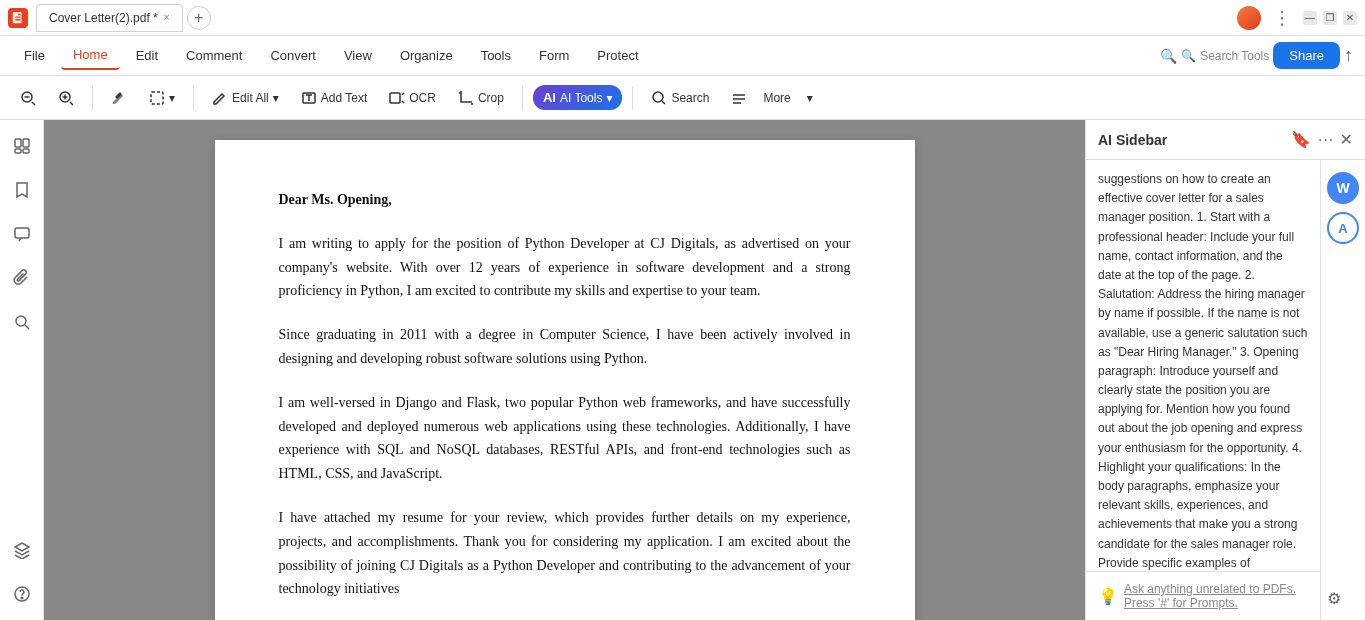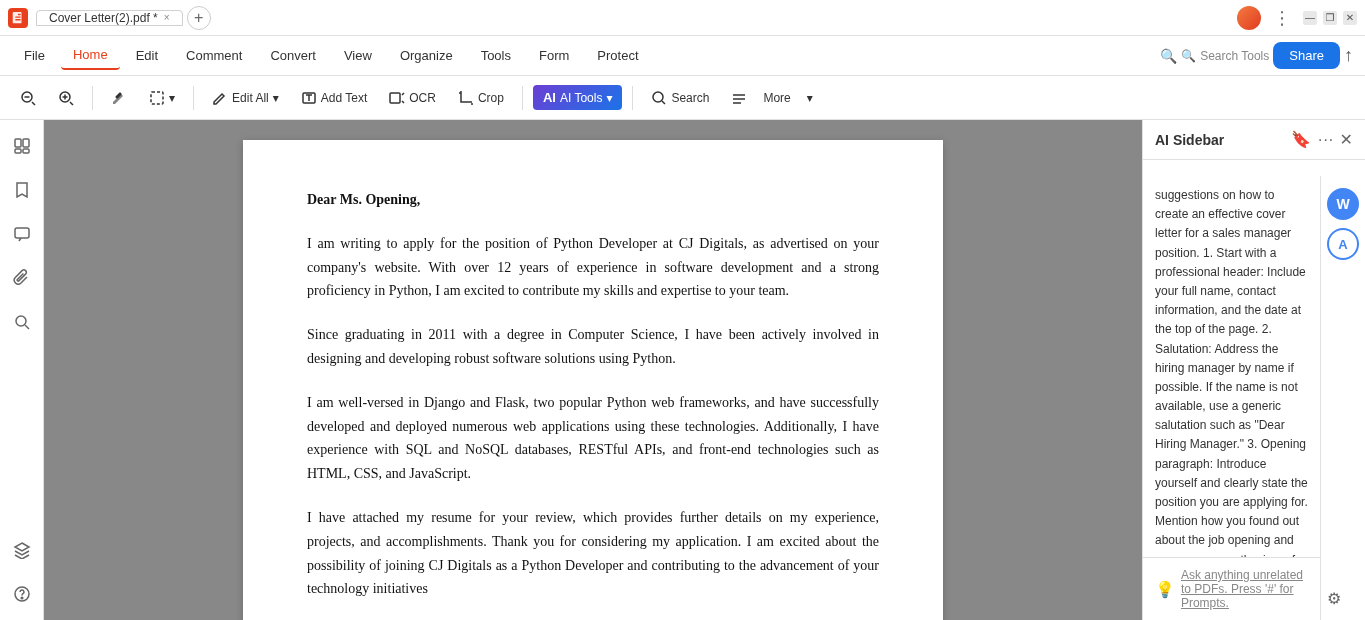--- a/index.html
+++ b/index.html
@@ -7,21 +7,21 @@
 
     
     .title-bar {
       display: flex; align-items: center; background: #fff; height: 36px;
       padding: 0 8px; border-bottom: 1px solid #e0e0e0; flex-shrink: 0;
     }
     .title-bar-left { display: flex; align-items: center; gap: 8px; }
     .app-icon { width: 20px; height: 20px; background: #e8401c; border-radius: 4px; display: flex; align-items: center; justify-content: center; }
     .app-icon svg { width: 14px; height: 14px; }
     .tab-bar { display: flex; align-items: center; gap: 4px; }
-    .tab { display: flex; align-items: center; gap: 6px; padding: 4px 12px; background: #fff; border: 1px solid #d0d0d0; border-radius: 4px 4px 0 0; font-size: 12px; color: #333; cursor: pointer; height: 16px; }
+    .tab { display: flex; align-items: center; gap: 6px; padding: 4px 12px; background: #fff; border: 1px solid #d0d0d0; border-radius: 4px 4px 0 0; font-size: 12px; color: #333; cursor: pointer; height: 28px; }
     .tab .close-icon { font-size: 10px; color: #888; cursor: pointer; }
     .tab-add { width: 24px; height: 24px; border-radius: 50%; border: 1px solid #ccc; display: flex; align-items: center; justify-content: center; font-size: 16px; color: #666; cursor: pointer; background: transparent; }
     .title-bar-right { display: flex; align-items: center; gap: 8px; margin-left: auto; }
     .window-controls { display: flex; gap: 6px; }
     .win-btn { width: 14px; height: 14px; border-radius: 2px; border: none; cursor: pointer; font-size: 10px; display: flex; align-items: center; justify-content: center; color: #555; }
     .win-minimize { background: #e8e8e8; }
     .win-maximize { background: #e8e8e8; }
     .win-close { background: #e8e8e8; }
     .avatar { width: 24px; height: 24px; border-radius: 50%; background: linear-gradient(135deg, #f47b42, #e03c1e); }
     .win-menu { font-size: 18px; color: #666; cursor: pointer; padding: 0 4px; }
@@ -42,21 +42,21 @@
     .upload-icon { font-size: 18px; color: #555; cursor: pointer; }
 
     
     .toolbar {
       display: flex; align-items: center; background: #fff; height: 44px;
       padding: 0 12px; border-bottom: 1px solid #e0e0e0; flex-shrink: 0; gap: 6px;
     }
     .tool-btn { display: flex; align-items: center; gap: 4px; padding: 5px 8px; border-radius: 4px; cursor: pointer; font-size: 12px; color: #333; border: none; background: transparent; white-space: nowrap; }
     .tool-btn svg { width: 16px; height: 16px; }
     .tool-separator { width: 1px; height: 24px; background: #ddd; margin: 0 4px; }
-    .ai-btn { background: linear-gradient(135deg, #6b3fd4, #1b73e8); color: #fff; border-radius: 4px; padding: 5px 10px; display: flex; align-items: center; gap: 4px; font-size: 12px; cursor: pointer; border: none; }
+    .ai-btn { background: linear-gradient(135deg, #6b3fd4, #1b73e8); color: #fff; border-radius: 12px; padding: 5px 10px; display: flex; align-items: center; gap: 4px; font-size: 12px; cursor: pointer; border: none; }
     .search-btn { display: flex; align-items: center; gap: 4px; padding: 5px 8px; border-radius: 4px; cursor: pointer; font-size: 12px; color: #333; border: none; background: transparent; }
     .more-btn { display: flex; align-items: center; gap: 16px; padding: 5px 8px; border-radius: 4px; cursor: pointer; font-size: 12px; color: #333; border: none; background: transparent; }
 
     
     .main-area { display: flex; flex: 1; overflow: hidden; }
 
     
     .left-sidebar {
       width: 44px; background: #fff; border-right: 1px solid #e0e0e0;
       display: flex; flex-direction: column; align-items: center; padding: 8px 0; gap: 8px; flex-shrink: 0;
@@ -65,22 +65,22 @@
     .sidebar-spacer { flex: 1; }
 
     
     .doc-area { flex: 1; background: #888; overflow-y: auto; display: flex; justify-content: center; padding: 20px; }
     .doc-page { background: #fff; width: 700px; min-height: 560px; padding: 48px 64px; box-shadow: 0 2px 8px rgba(0,0,0,0.2); }
     .doc-text { font-size: 14px; line-height: 1.7; color: #111; font-family: 'Times New Roman', Times, serif; }
     .doc-text p { margin-bottom: 20px; text-align: justify; }
 
     
     .ai-sidebar {
-      width: 223px; background: #fff; border-left: 1px solid #e0e0e0;
-      display: flex; flex-direction: column; flex-shrink: 0; gap: 16px;
+      width: 280px; background: #fff; border-left: 1px solid #e0e0e0;
+      display: flex; flex-direction: column; flex-shrink: 0;
     }
     .ai-sidebar-header {
       display: flex; align-items: center; padding: 10px 12px; border-bottom: 1px solid #e0e0e0; gap: 8px;
     }
     .ai-header-icons { display: flex; gap: 6px; align-items: center; }
     .ai-header-icon { font-size: 16px; color: #666; cursor: pointer; }
     .ai-content { flex: 1; overflow-y: auto; padding: 10px 12px; font-size: 12px; color: #333; line-height: 1.6; }
     .ai-avatar { width: 32px; height: 32px; border-radius: 50%; display: flex; align-items: center; justify-content: center; font-size: 14px; font-weight: bold; }
     .ai-avatar-w { background: #4285f4; color: #fff; }
     .ai-right-avatars { display: flex; flex-direction: column; gap: 8px; padding: 12px 6px; border-left: 1px solid #e0e0e0; }

